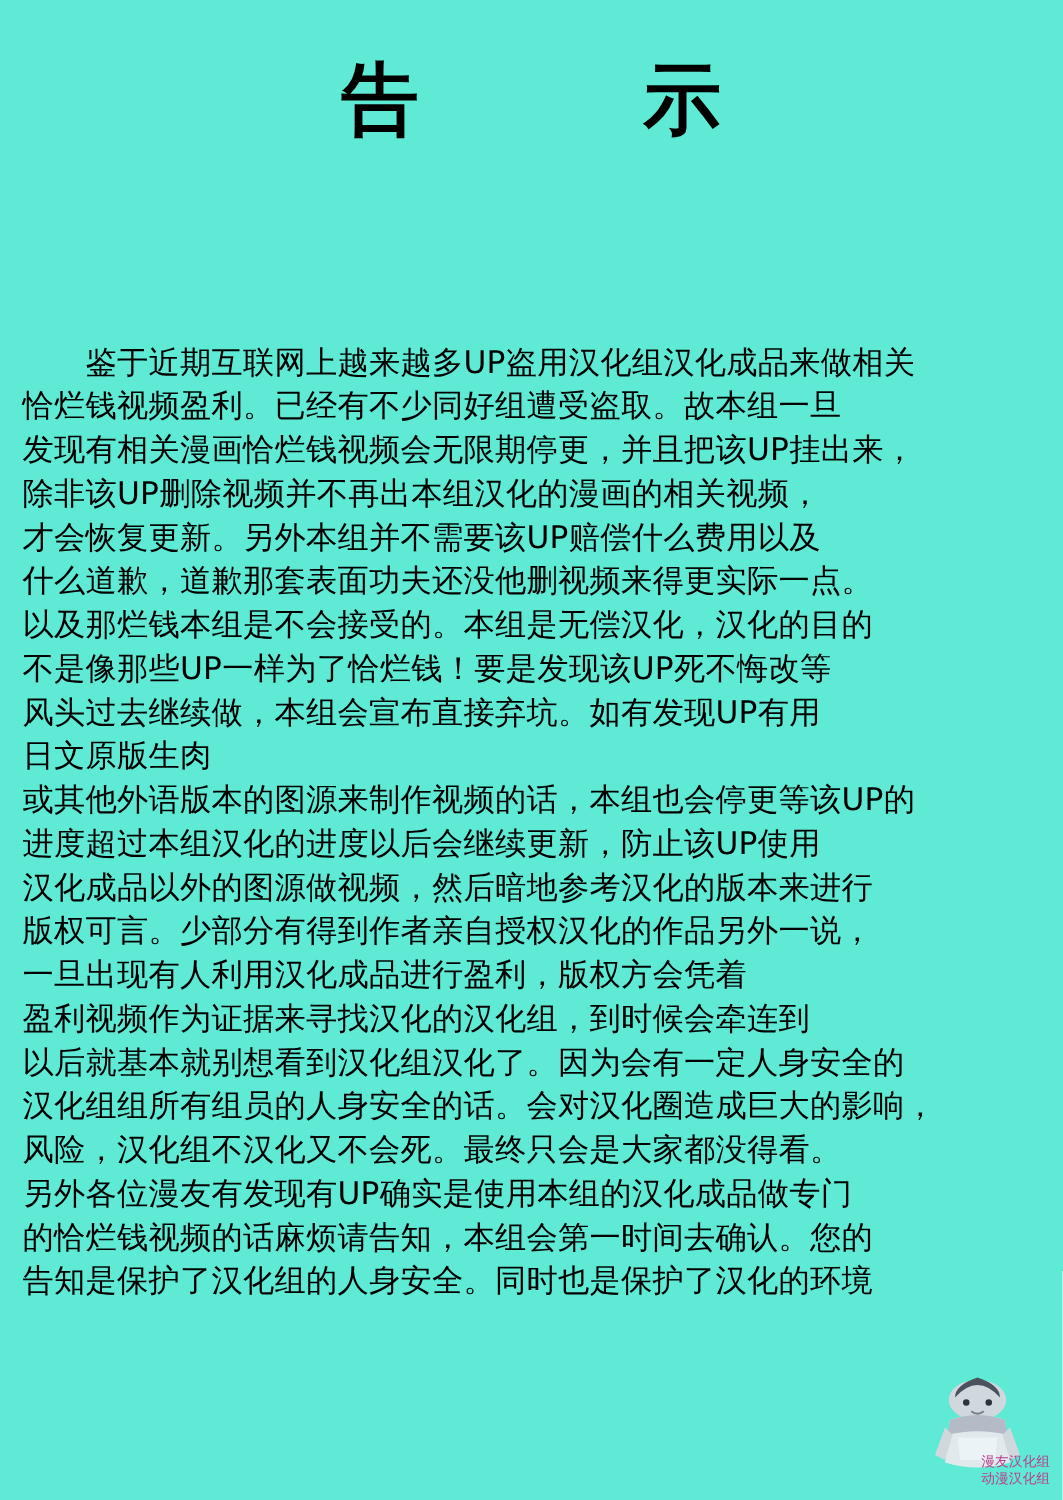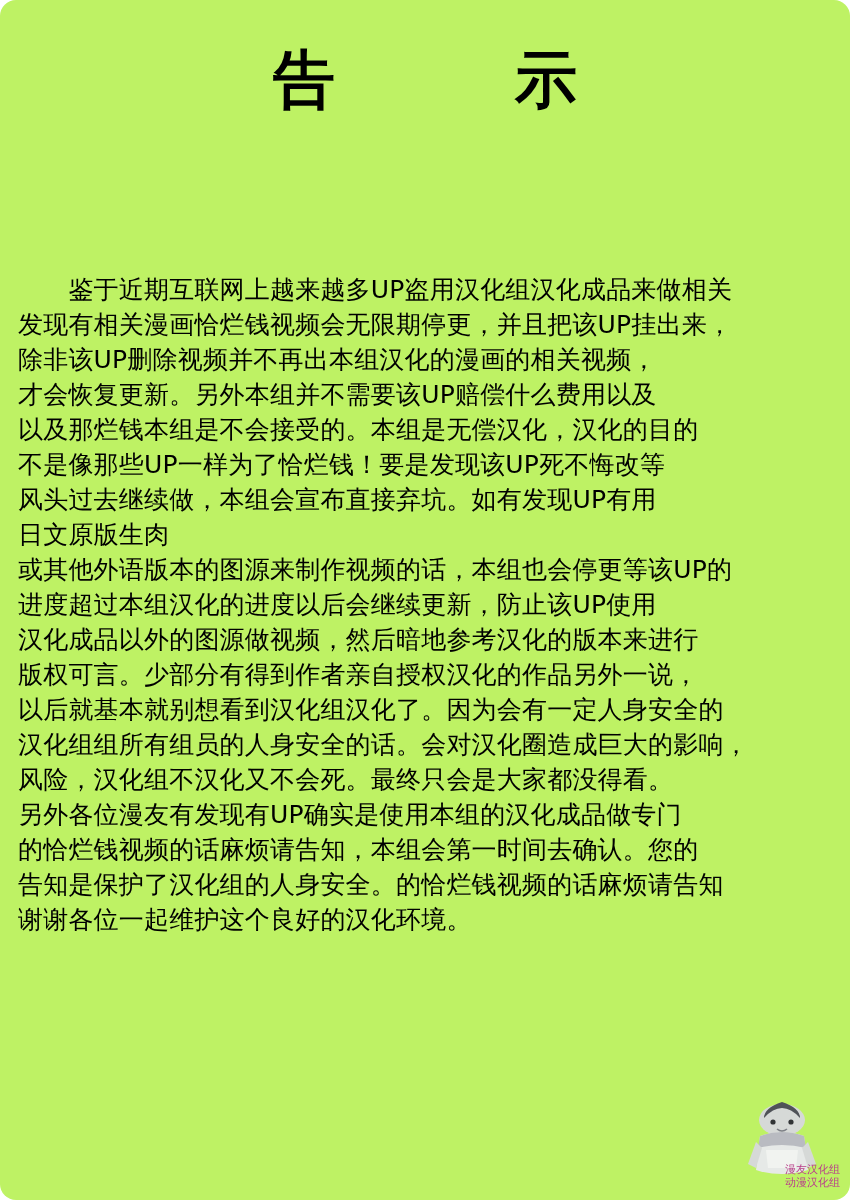--- a/index.html
+++ b/index.html
@@ -11,22 +11,21 @@
     width: 850px;
     height: 1200px;
     position: relative;
     font-family: "DejaVu Sans", "Liberation Sans", sans-serif;
     color: #000000;
     overflow: hidden;
   }
   .page {
     position: absolute;
     inset: 0;
-    background: #bef264;
-    border-radius: 16px;
+    background: #5eead4;
   }
   .notice-title {
     position: absolute;
     top: 46px;
     left: 0;
     width: 850px;
     text-align: center;
     font-size: 62px;
     font-weight: bold;
     letter-spacing: 0.30em;
@@ -73,38 +72,41 @@
 </style>
 </head>
 <body>
 
 <div class="page">
 
   <div class="notice-title">告　　示</div>
 
   <div class="body-block">
     <div class="para-line first">　　鉴于近期互联网上越来越多UP盗用汉化组汉化成品来做相关</div>
+    <div class="para-line">恰烂钱视频盈利。已经有不少同好组遭受盗取。故本组一旦</div>
     <div class="para-line">发现有相关漫画恰烂钱视频会无限期停更，并且把该UP挂出来，</div>
     <div class="para-line">除非该UP删除视频并不再出本组汉化的漫画的相关视频，</div>
     <div class="para-line">才会恢复更新。另外本组并不需要该UP赔偿什么费用以及</div>
+    <div class="para-line">什么道歉，道歉那套表面功夫还没他删视频来得更实际一点。</div>
     <div class="para-line">以及那烂钱本组是不会接受的。本组是无偿汉化，汉化的目的</div>
     <div class="para-line">不是像那些UP一样为了恰烂钱！要是发现该UP死不悔改等</div>
     <div class="para-line">风头过去继续做，本组会宣布直接弃坑。如有发现UP有用</div>
     <div class="para-line">日文原版生肉</div>
     <div class="para-line">或其他外语版本的图源来制作视频的话，本组也会停更等该UP的</div>
     <div class="para-line">进度超过本组汉化的进度以后会继续更新，防止该UP使用</div>
     <div class="para-line">汉化成品以外的图源做视频，然后暗地参考汉化的版本来进行</div>
     <div class="para-line">版权可言。少部分有得到作者亲自授权汉化的作品另外一说，</div>
+    <div class="para-line">一旦出现有人利用汉化成品进行盈利，版权方会凭着</div>
+    <div class="para-line">盈利视频作为证据来寻找汉化的汉化组，到时候会牵连到</div>
     <div class="para-line">以后就基本就别想看到汉化组汉化了。因为会有一定人身安全的</div>
     <div class="para-line">汉化组组所有组员的人身安全的话。会对汉化圈造成巨大的影响，</div>
     <div class="para-line">风险，汉化组不汉化又不会死。最终只会是大家都没得看。</div>
     <div class="para-line">另外各位漫友有发现有UP确实是使用本组的汉化成品做专门</div>
     <div class="para-line">的恰烂钱视频的话麻烦请告知，本组会第一时间去确认。您的</div>
-    <div class="para-line">告知是保护了汉化组的人身安全。的恰烂钱视频的话麻烦请告知</div>
-    <div class="para-line">谢谢各位一起维护这个良好的汉化环境。</div>
+    <div class="para-line">告知是保护了汉化组的人身安全。同时也是保护了汉化的环境</div>
   </div>
 
   <svg class="watermark" viewBox="0 0 120 96" aria-hidden="true">
     <g transform="translate(22,2)">
       <ellipse cx="38" cy="18" rx="23" ry="16" fill="#d8d8de"></ellipse>
       <path d="M20 16 Q38 -4 56 16 Q56 6 38 0 Q20 6 20 16 Z" fill="#4a4a58"></path>
       <circle cx="29" cy="20" r="2.6" fill="#2a2a33"></circle>
       <circle cx="47" cy="20" r="2.6" fill="#2a2a33"></circle>
       <path d="M33 27 Q38 31 43 27" stroke="#7a7a88" stroke-width="1.6" fill="none"></path>
       <path d="M16 34 Q38 26 60 34 L64 68 Q38 76 12 68 Z" fill="#e9e9ef"></path>

